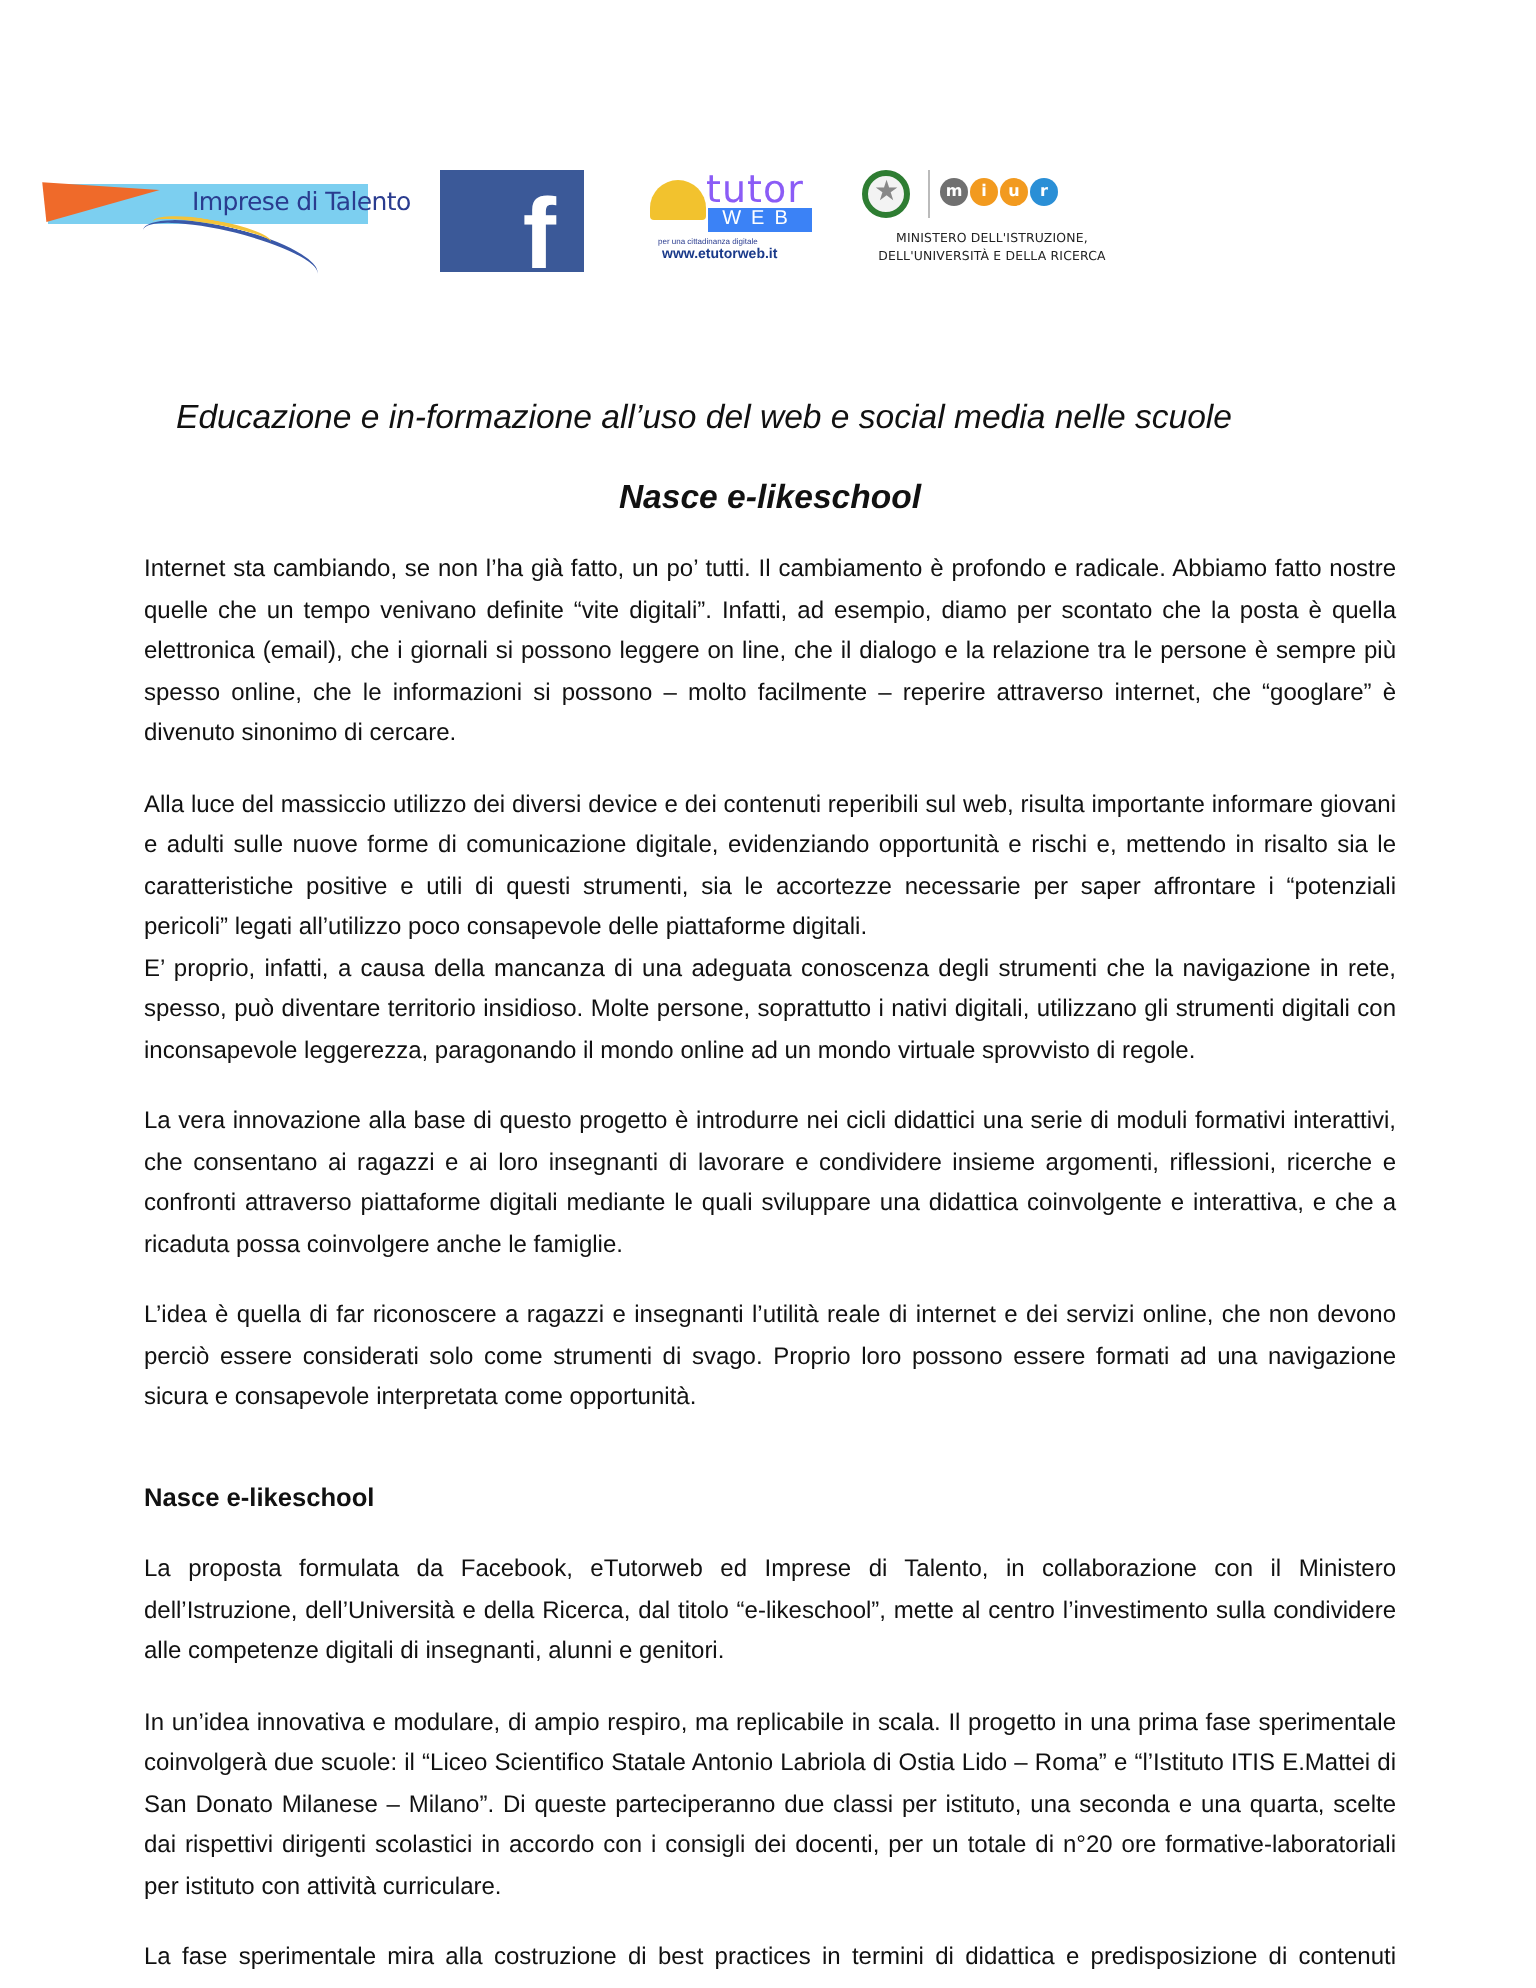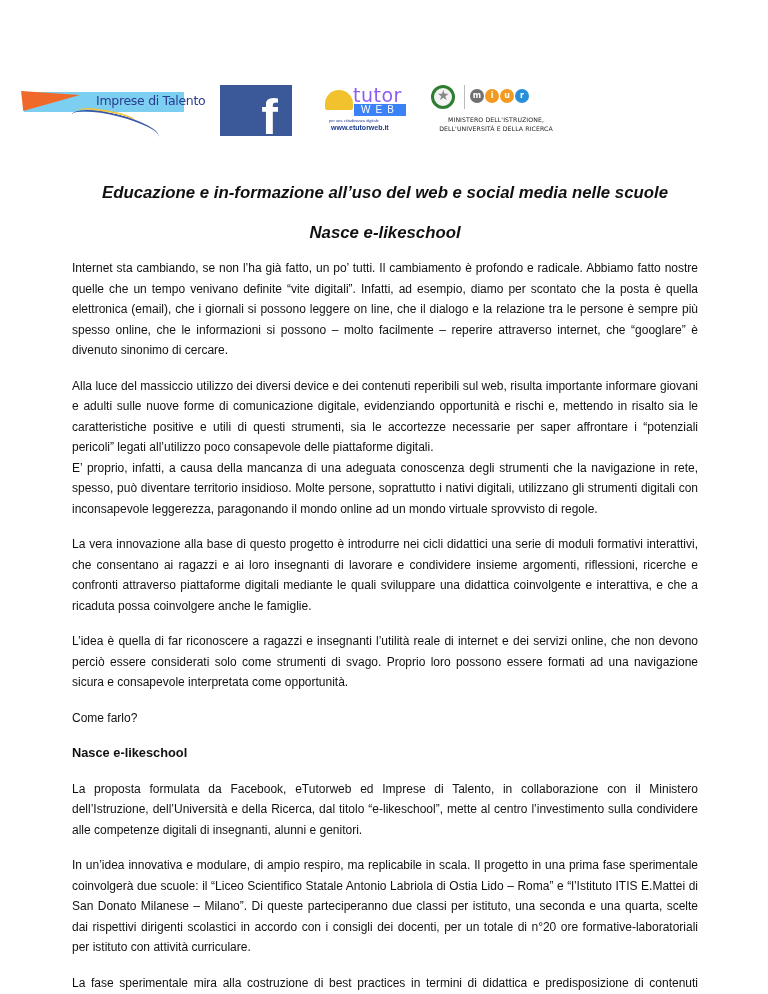--- a/index.html
+++ b/index.html
@@ -46,22 +46,22 @@
     .miur-emblem::after { content: "★"; position: absolute; left: 3px; top: -1px; font-size: 14px; color: #888; }
     .miur-divider { position: absolute; left: 38px; top: 2px; width: 1px; height: 24px; background: #bbb; }
     .miur-dots { position: absolute; left: 44px; top: 6px; display: flex; gap: 1px; }
     .miur-dot { width: 14px; height: 14px; border-radius: 50%; color: #fff; font-size: 8px; line-height: 14px;
       text-align: center; font-weight: bold; font-family: "DejaVu Sans", sans-serif; }
     .miur-line { position: absolute; left: 0; width: 140px; text-align: center; font-size: 6.2px;
       color: #222; letter-spacing: 0.1px; white-space: nowrap; font-family: "DejaVu Sans", sans-serif; }
 
     
     .doc { position: absolute; left: 72px; top: 182px; width: 626px; }
-    .title { text-align: center; font-weight: bold; font-style: italic; font-size: 16.8px;
-      margin: 0; line-height: 22px; font-family: "Liberation Sans", sans-serif; }
+    .title { text-align: left; font-weight: normal; font-style: italic; font-size: 16.8px;
+      margin: 16px; line-height: 22px; font-family: "Liberation Sans", sans-serif; }
     .subtitle { text-align: center; font-weight: bold; font-style: italic; font-size: 16.8px;
       margin: 18px 0 0 0; line-height: 22px; }
     p.para { margin: 0; font-size: 12px; line-height: 20.5px; text-align: justify; }
     .gap { height: 15px; }
     .heading-bold { font-weight: bold; font-size: 12.8px; line-height: 20.5px; margin: 0; }
   </style>
 </head>
 <body>
 
 <div class="logos">
@@ -106,21 +106,20 @@
   <div style="height:14px"></div>
   <p class="para">Internet sta cambiando, se non l’ha già fatto, un po’ tutti. Il cambiamento è profondo e radicale. Abbiamo fatto nostre quelle che un tempo venivano definite “vite digitali”. Infatti, ad esempio, diamo per scontato che la posta è quella elettronica (email), che i giornali si possono leggere on line, che il dialogo e la relazione tra le persone è sempre più spesso online, che le informazioni si possono – molto facilmente – reperire attraverso internet, che “googlare” è divenuto sinonimo di cercare.</p>
   <div class="gap"></div>
   <p class="para">Alla luce del massiccio utilizzo dei diversi device e dei contenuti reperibili sul web, risulta importante informare giovani e adulti sulle nuove forme di comunicazione digitale, evidenziando opportunità e rischi e, mettendo in risalto sia le caratteristiche positive e utili di questi strumenti, sia le accortezze necessarie per saper affrontare i “potenziali pericoli” legati all’utilizzo poco consapevole delle piattaforme digitali.</p>
   <p class="para">E’ proprio, infatti, a causa della mancanza di una adeguata conoscenza degli strumenti che la navigazione in rete, spesso, può diventare territorio insidioso. Molte persone, soprattutto i nativi digitali, utilizzano gli strumenti digitali con inconsapevole leggerezza, paragonando il mondo online ad un mondo virtuale sprovvisto di regole.</p>
   <div class="gap"></div>
   <p class="para">La vera innovazione alla base di questo progetto è introdurre nei cicli didattici una serie di moduli formativi interattivi, che consentano ai ragazzi e ai loro insegnanti di lavorare e condividere insieme argomenti, riflessioni, ricerche e confronti attraverso piattaforme digitali mediante le quali sviluppare una didattica coinvolgente e interattiva, e che a ricaduta possa coinvolgere anche le famiglie.</p>
   <div class="gap"></div>
   <p class="para">L’idea è quella di far riconoscere a ragazzi e insegnanti l’utilità reale di internet e dei servizi online, che non devono perciò essere considerati solo come strumenti di svago. Proprio loro possono essere formati ad una navigazione sicura e consapevole interpretata come opportunità.</p>
   <div class="gap"></div>
-  <p class="para">Come farlo?</p>
   <div class="gap"></div>
   <p class="heading-bold">Nasce e-likeschool</p>
   <div class="gap"></div>
   <p class="para">La proposta formulata da Facebook, eTutorweb ed Imprese di Talento, in collaborazione con il Ministero dell’Istruzione, dell’Università e della Ricerca, dal titolo “e-likeschool”, mette al centro l’investimento sulla condividere alle competenze digitali di insegnanti, alunni e genitori.</p>
   <div class="gap"></div>
   <p class="para">In un’idea innovativa e modulare, di ampio respiro, ma replicabile in scala. Il progetto in una prima fase sperimentale coinvolgerà due scuole: il “Liceo Scientifico Statale Antonio Labriola di Ostia Lido – Roma” e “l’Istituto ITIS E.Mattei di San Donato Milanese – Milano”. Di queste parteciperanno due classi per istituto, una seconda e una quarta, scelte dai rispettivi dirigenti scolastici in accordo con i consigli dei docenti, per un totale di n°20 ore formative-laboratoriali per istituto con attività curriculare.</p>
   <div class="gap"></div>
   <p class="para">La fase sperimentale mira alla costruzione di best practices in termini di didattica e predisposizione di contenuti formativi e metodologici, che potranno essere utilizzati in seguito da altre scuole (su scala nazionale) interessate a rafforzare l’utilizzo dei social networks e del digitale nei loro processi didattici.</p>
 </div>
 

